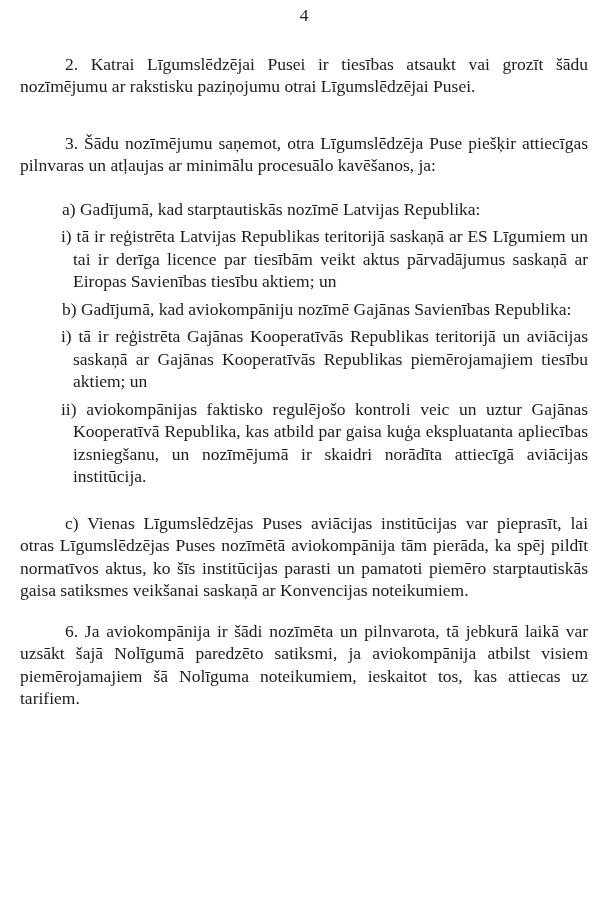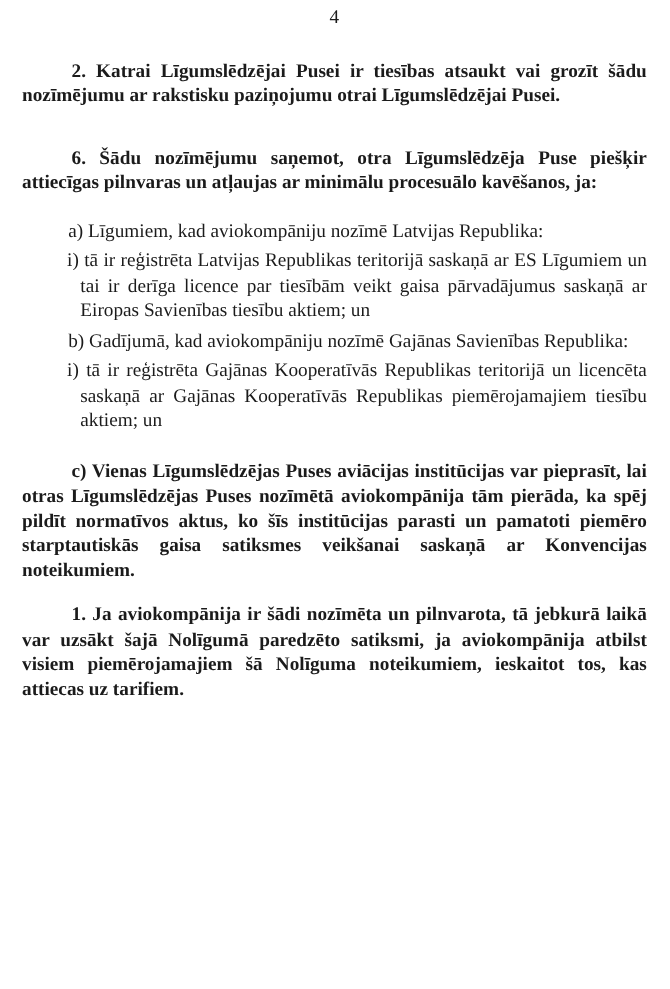--- a/index.html
+++ b/index.html
@@ -24,21 +24,20 @@
   .page-number {
     text-align: center;
     height: 22.5px;
   }
   .blk {
     text-align: justify;
   }
   
   .t-para {
     text-indent: 45px;
-    font-weight: bold;
   }
   
   .t-item-a {
     text-indent: 42px;
   }
   
   .t-item-b {
     margin-left: -11px;
     text-indent: 53px;
   }
@@ -60,21 +59,22 @@
   .blk-9  { margin-top: 24px; }   
   .blk-10 { margin-top: 18px; }   
 </style>
 </head>
 <body>
 
 <div class="page">
   <div class="page-number">4</div>
   <div id="blocks">
       <div class="blk blk-0 t-para">2. Katrai Līgumslēdzējai Pusei ir tiesības atsaukt vai grozīt šādu nozīmējumu ar rakstisku paziņojumu otrai Līgumslēdzējai Pusei.</div>
-      <div class="blk blk-1 t-para">6. Šādu nozīmējumu saņemot, otra Līgumslēdzēja Puse piešķir attiecīgas pilnvaras un atļaujas ar minimālu procesuālo kavēšanos, ja:</div>
-      <div class="blk blk-2 t-item-a">a) Līgumiem, kad aviokompāniju nozīmē Latvijas Republika:</div>
-      <div class="blk blk-3 t-item-roman">i) tā ir reģistrēta Latvijas Republikas teritorijā saskaņā ar ES Līgumiem un tai ir derīga licence par tiesībām veikt gaisa pārvadājumus saskaņā ar Eiropas Savienības tiesību aktiem; un</div>
+      <div class="blk blk-1 t-para">3. Šādu nozīmējumu saņemot, otra Līgumslēdzēja Puse piešķir attiecīgas pilnvaras un atļaujas ar minimālu procesuālo kavēšanos, ja:</div>
+      <div class="blk blk-2 t-item-a">a) Gadījumā, kad starptautiskās nozīmē Latvijas Republika:</div>
+      <div class="blk blk-3 t-item-roman">i) tā ir reģistrēta Latvijas Republikas teritorijā saskaņā ar ES Līgumiem un tai ir derīga licence par tiesībām veikt aktus pārvadājumus saskaņā ar Eiropas Savienības tiesību aktiem; un</div>
       <div class="blk blk-6 t-item-b">b) Gadījumā, kad aviokompāniju nozīmē Gajānas Savienības Republika:</div>
-      <div class="blk blk-7 t-item-roman">i) tā ir reģistrēta Gajānas Kooperatīvās Republikas teritorijā un licencēta saskaņā ar Gajānas Kooperatīvās Republikas piemērojamajiem tiesību aktiem; un</div>
+      <div class="blk blk-7 t-item-roman">i) tā ir reģistrēta Gajānas Kooperatīvās Republikas teritorijā un aviācijas saskaņā ar Gajānas Kooperatīvās Republikas piemērojamajiem tiesību aktiem; un</div>
+      <div class="blk blk-8 t-item-roman">ii) aviokompānijas faktisko regulējošo kontroli veic un uztur Gajānas Kooperatīvā Republika, kas atbild par gaisa kuģa ekspluatanta apliecības izsniegšanu, un nozīmējumā ir skaidri norādīta attiecīgā aviācijas institūcija.</div>
       <div class="blk blk-9 t-para">c) Vienas Līgumslēdzējas Puses aviācijas institūcijas var pieprasīt, lai otras Līgumslēdzējas Puses nozīmētā aviokompānija tām pierāda, ka spēj pildīt normatīvos aktus, ko šīs institūcijas parasti un pamatoti piemēro starptautiskās gaisa satiksmes veikšanai saskaņā ar Konvencijas noteikumiem.</div>
-      <div class="blk blk-10 t-para">1. Ja aviokompānija ir šādi nozīmēta un pilnvarota, tā jebkurā laikā var uzsākt šajā Nolīgumā paredzēto satiksmi, ja aviokompānija atbilst visiem piemērojamajiem šā Nolīguma noteikumiem, ieskaitot tos, kas attiecas uz tarifiem.</div>
+      <div class="blk blk-10 t-para">6. Ja aviokompānija ir šādi nozīmēta un pilnvarota, tā jebkurā laikā var uzsākt šajā Nolīgumā paredzēto satiksmi, ja aviokompānija atbilst visiem piemērojamajiem šā Nolīguma noteikumiem, ieskaitot tos, kas attiecas uz tarifiem.</div>
     </div>
 </div>
 
 </body></html>

